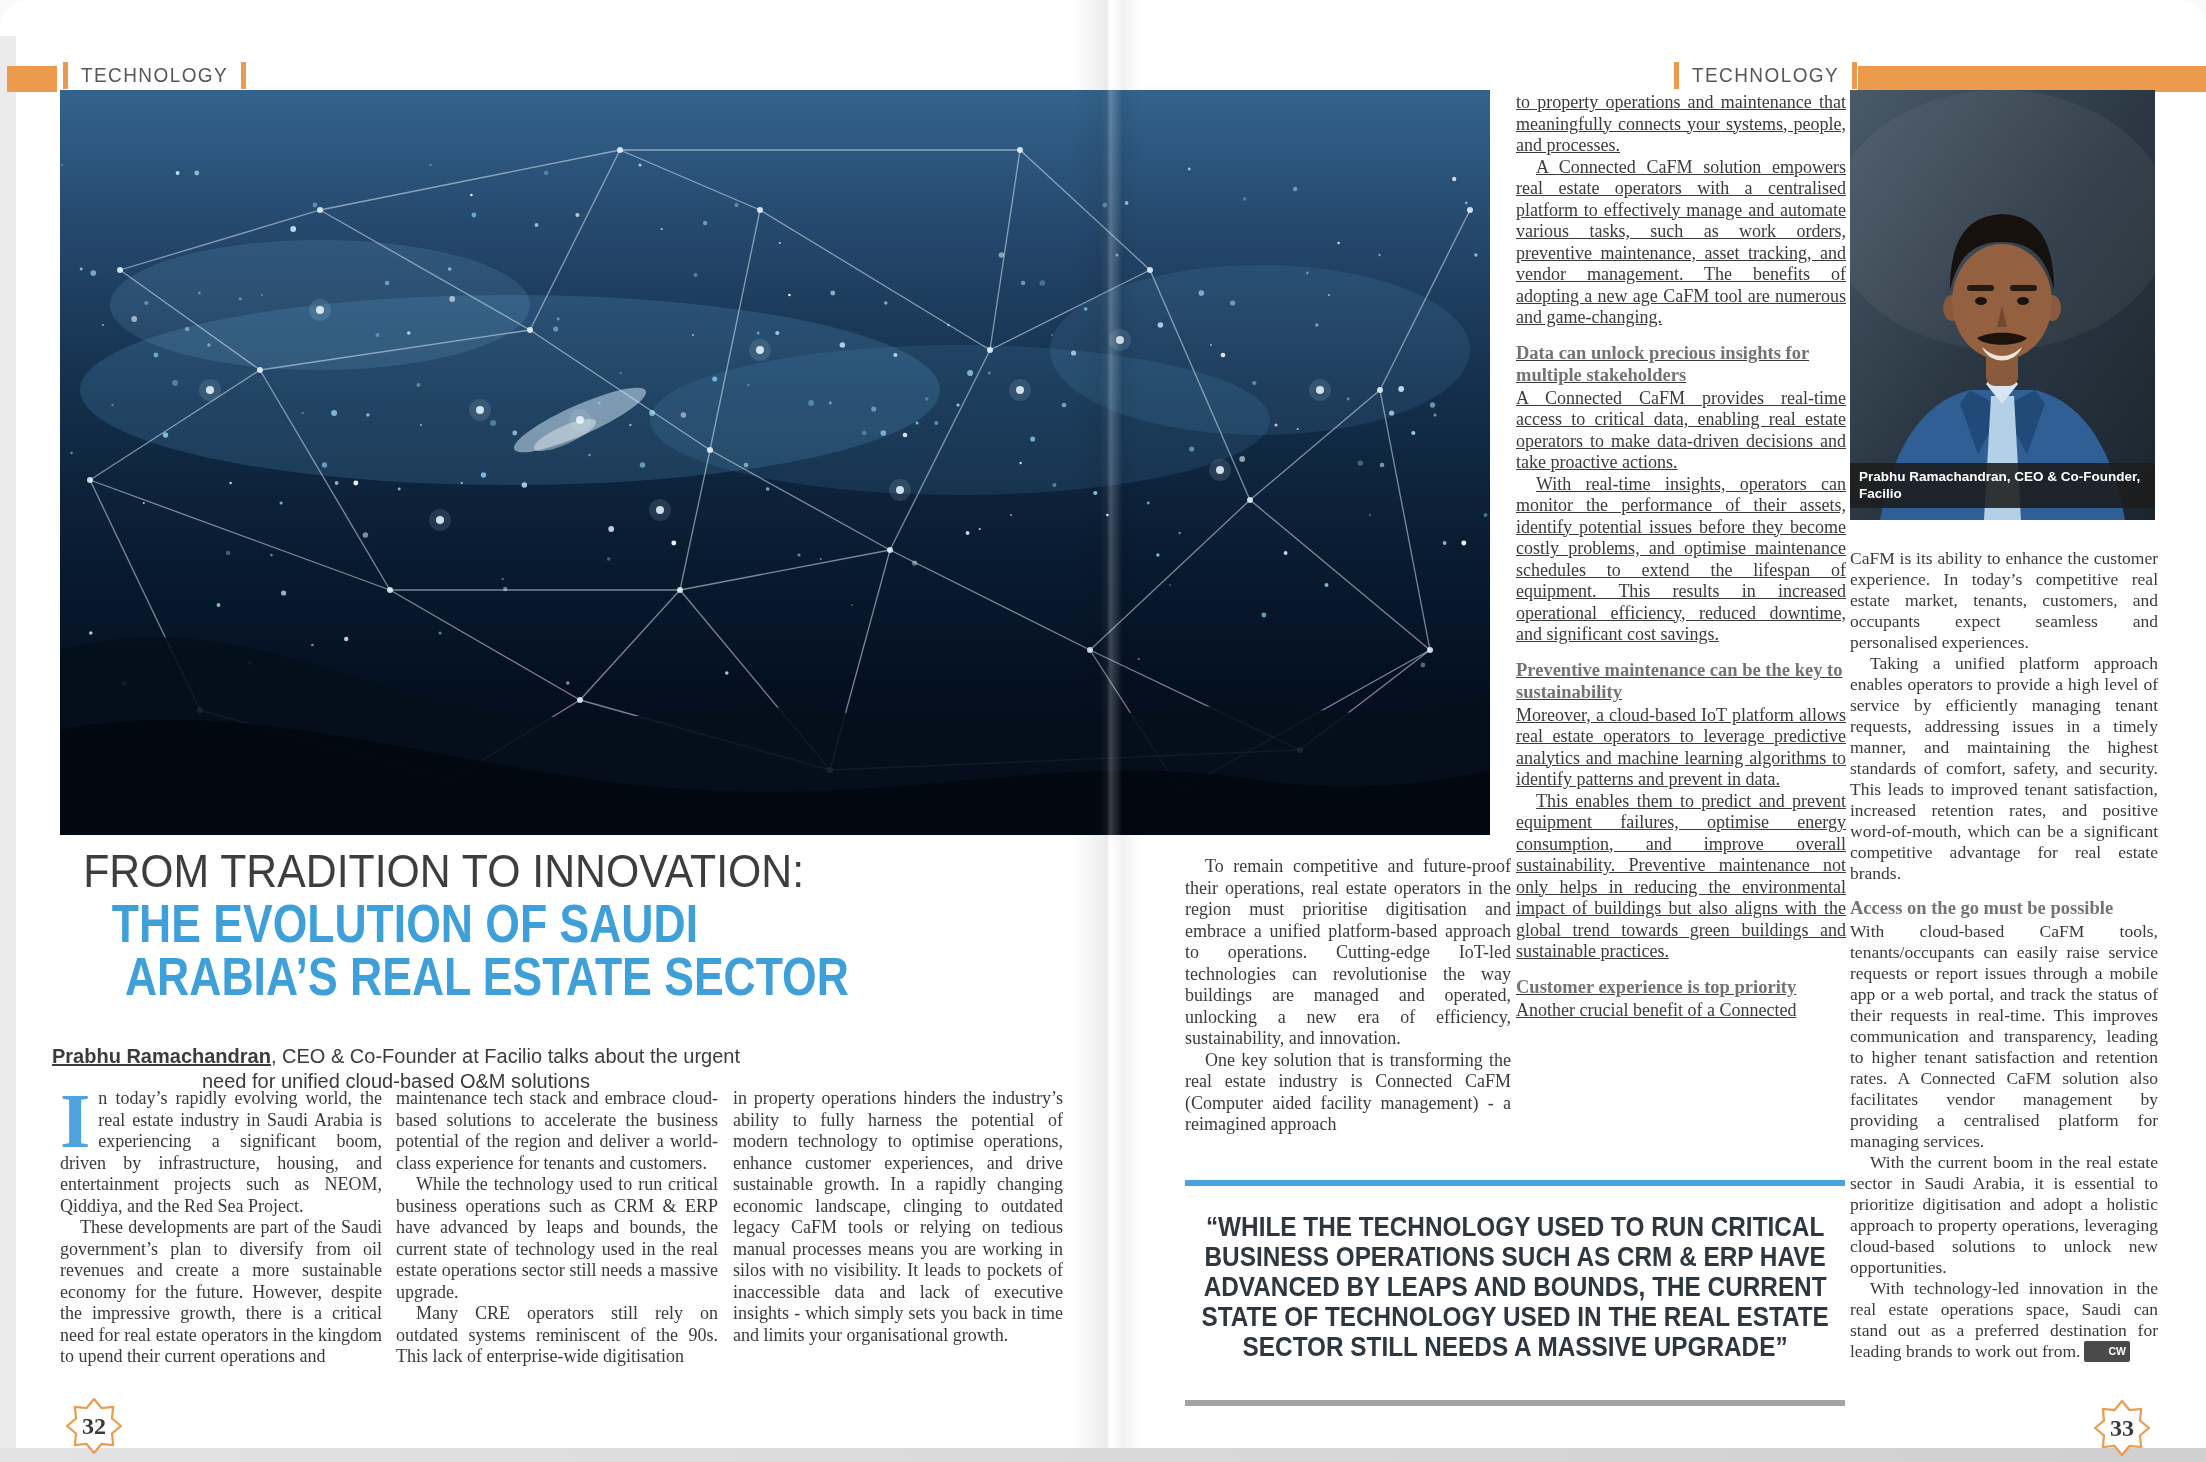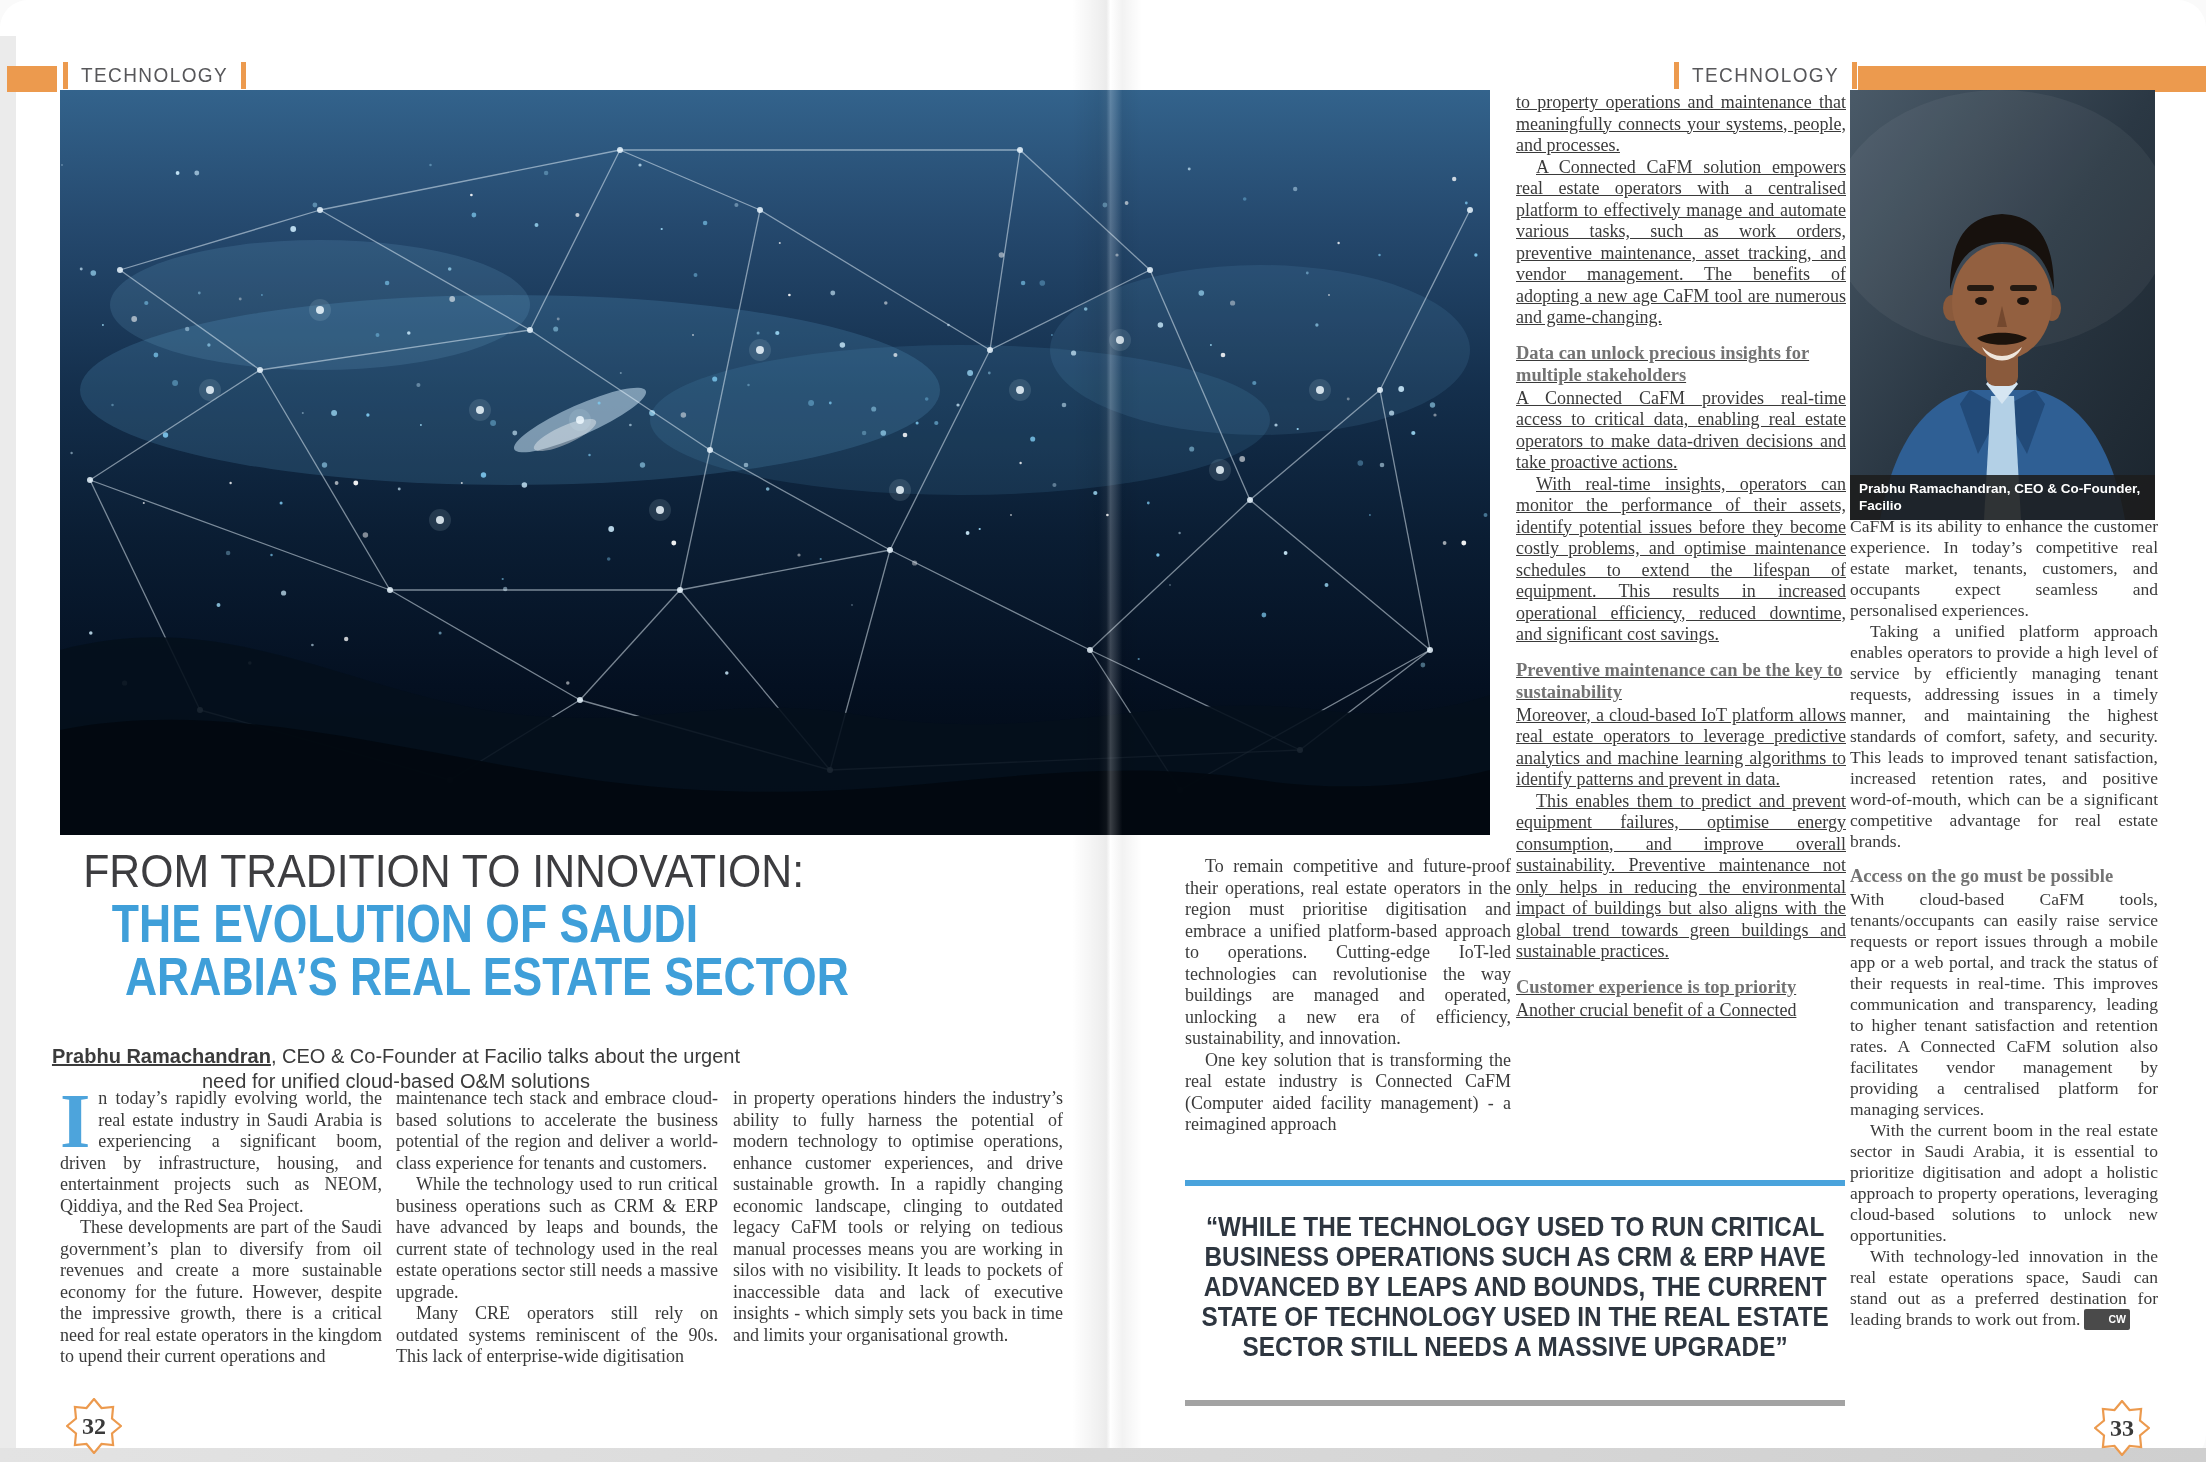--- a/index.html
+++ b/index.html
@@ -37,32 +37,32 @@
   .col p.ind{text-indent:20px;}
   .subhead{font-family:"Liberation Serif",serif;font-weight:bold;color:#737373;
            font-size:18.5px;line-height:22px;margin:13px 0 2px 0;text-align:left;}
   .dropcap{float:left;font-family:"Liberation Serif",serif;font-weight:bold;color:#4DA4DC;
            font-size:78px;line-height:60px;margin:3px 8px 0 0;}
   #col1{left:60px;top:1088px;width:322px;}
   #col2{left:396px;top:1088px;width:322px;}
   #col3{left:733px;top:1088px;width:330px;}
   #col4{left:1185px;top:856px;width:326px;}
   #col5{left:1516px;top:92px;width:330px;text-decoration:underline;}
-  #col6{left:1850px;top:516px;width:308px;font-size:17.5px;line-height:21px;}
+  #col6{left:1850px;top:548px;width:308px;font-size:17.5px;line-height:21px;}
   
   .quote-box{position:absolute;left:1185px;top:1180px;width:660px;
              border-top:6px solid #4AA3DC;border-bottom:6px solid #a3a3a3;
              padding:26px 0 38px 0;overflow:visible;}
   .quote-text{width:746px;transform:scaleX(.885);transform-origin:left center;
               font-size:27.5px;line-height:30px;font-weight:bold;color:#2E3640;
               text-align:center;}
   
   .photo{position:absolute;left:1850px;top:90px;width:305px;height:430px;overflow:hidden;}
   .photo svg{display:block;width:100%;height:100%;}
-  .caption{position:absolute;left:0;right:0;bottom:0;background:rgba(28,28,28,.88);
+  .caption{position:absolute;left:0;right:0;bottom:12px;background:rgba(28,28,28,.88);
            color:#ffffff;font-size:13.5px;line-height:17px;font-weight:bold;
            padding:5px 9px 6px 9px;}
   
   .star{position:absolute;width:56px;height:56px;}
   .star text{font-family:"Liberation Serif",serif;font-weight:bold;font-size:24px;fill:#3a3a3a;}
   #star-left{left:66px;top:1398px;}
   #star-right{left:2094px;top:1400px;}
   
   .endmark{display:inline-block;background:#4a4a4a;color:#fff;
            font-family:"Liberation Sans",sans-serif;font-size:10.5px;font-weight:bold;

